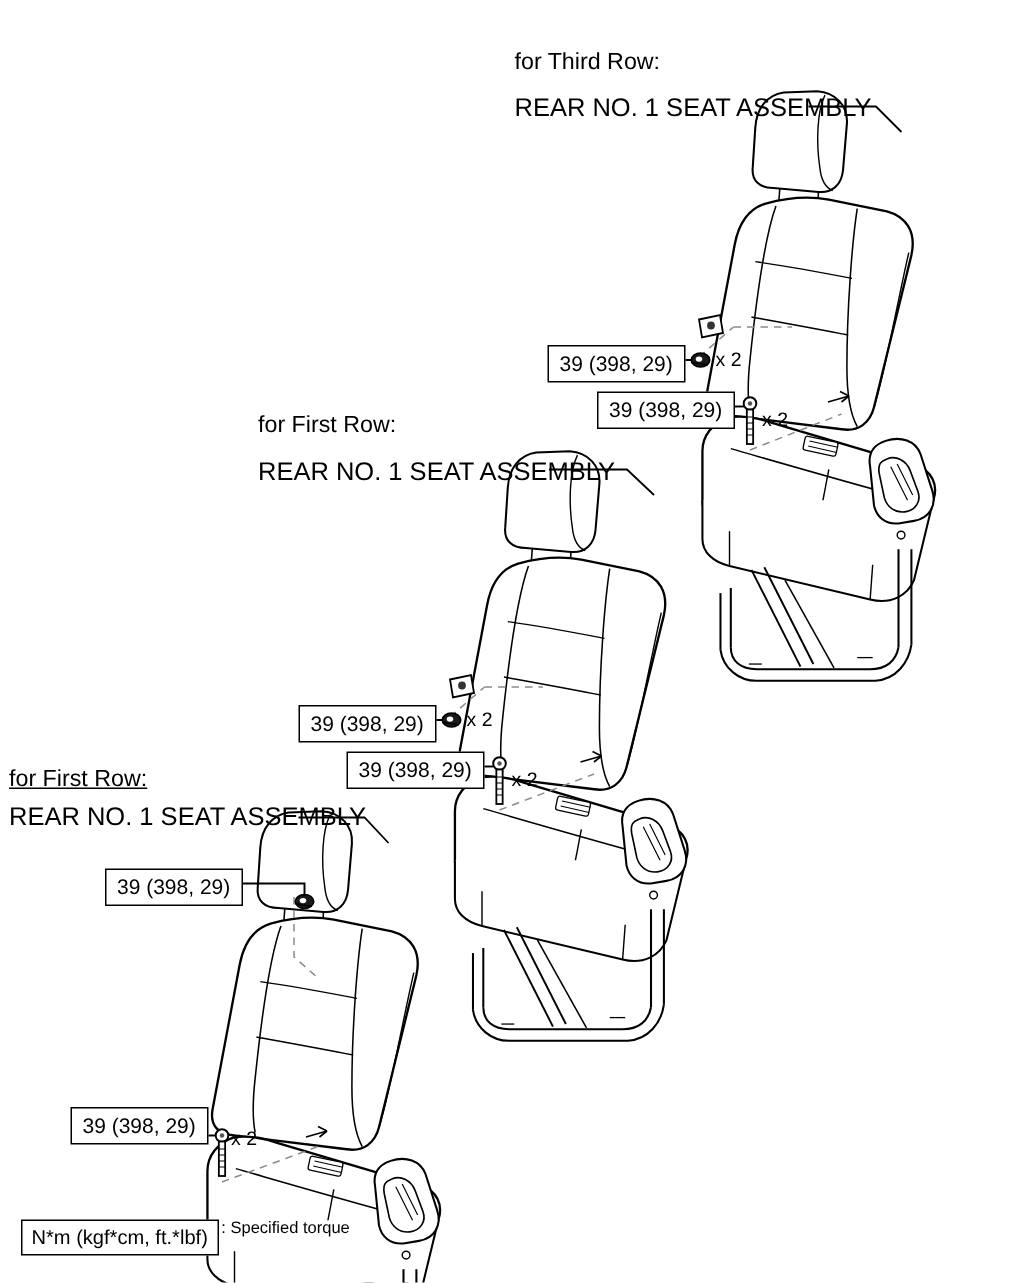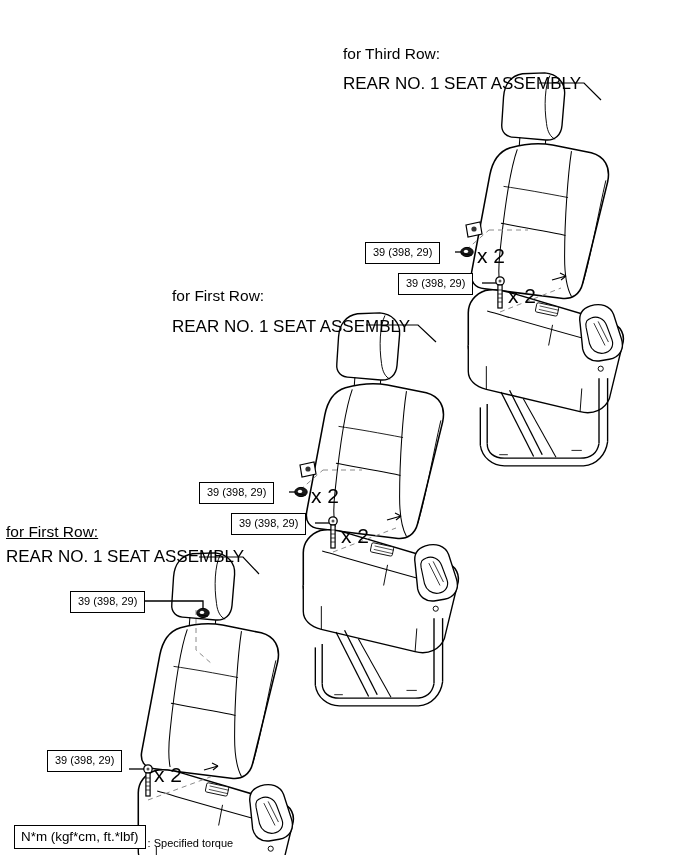--- a/index.html
+++ b/index.html
@@ -10,21 +10,21 @@
   body {
     width: 690px;
     height: 855px;
     position: relative;
     font-family: "Liberation Sans", sans-serif;
     color: #000000;
     overflow: hidden;
   }
   #root {
     position: absolute;
-    left: 0; top: 12px;
+    left: 0; top: 0;
     width: 690px;
     height: 725px;
   }
   .layer {
     position: absolute;
     left: 0; top: 0;
     width: 690px;
     height: 855px;
   }
   .txt {
@@ -37,35 +37,35 @@
   .section-head {
     font-size: 15.5px;
   }
   .part-label {
     font-size: 17px;
   }
   .torque-box {
     position: absolute;
     border: 1.6px solid #000;
     background: #fff;
-    font-size: 11px;
+    font-size: 14px;
     line-height: 1;
     padding: 4px 7px 5px 7px;
     white-space: nowrap;
     box-sizing: border-box;
   }
   .qty {
     position: absolute;
-    font-size: 21px;
+    font-size: 13px;
     white-space: nowrap;
   }
   .legend-row {
     position: absolute;
     display: flex;
-    align-items: flex-end;
+    align-items: flex-start;
     white-space: nowrap;
   }
   .legend-box {
     border: 1.6px solid #000;
     background: #fff;
     font-size: 13.4px;
     padding: 4px 6px 5px 6px;
     line-height: 1;
   }
   .legend-text {

